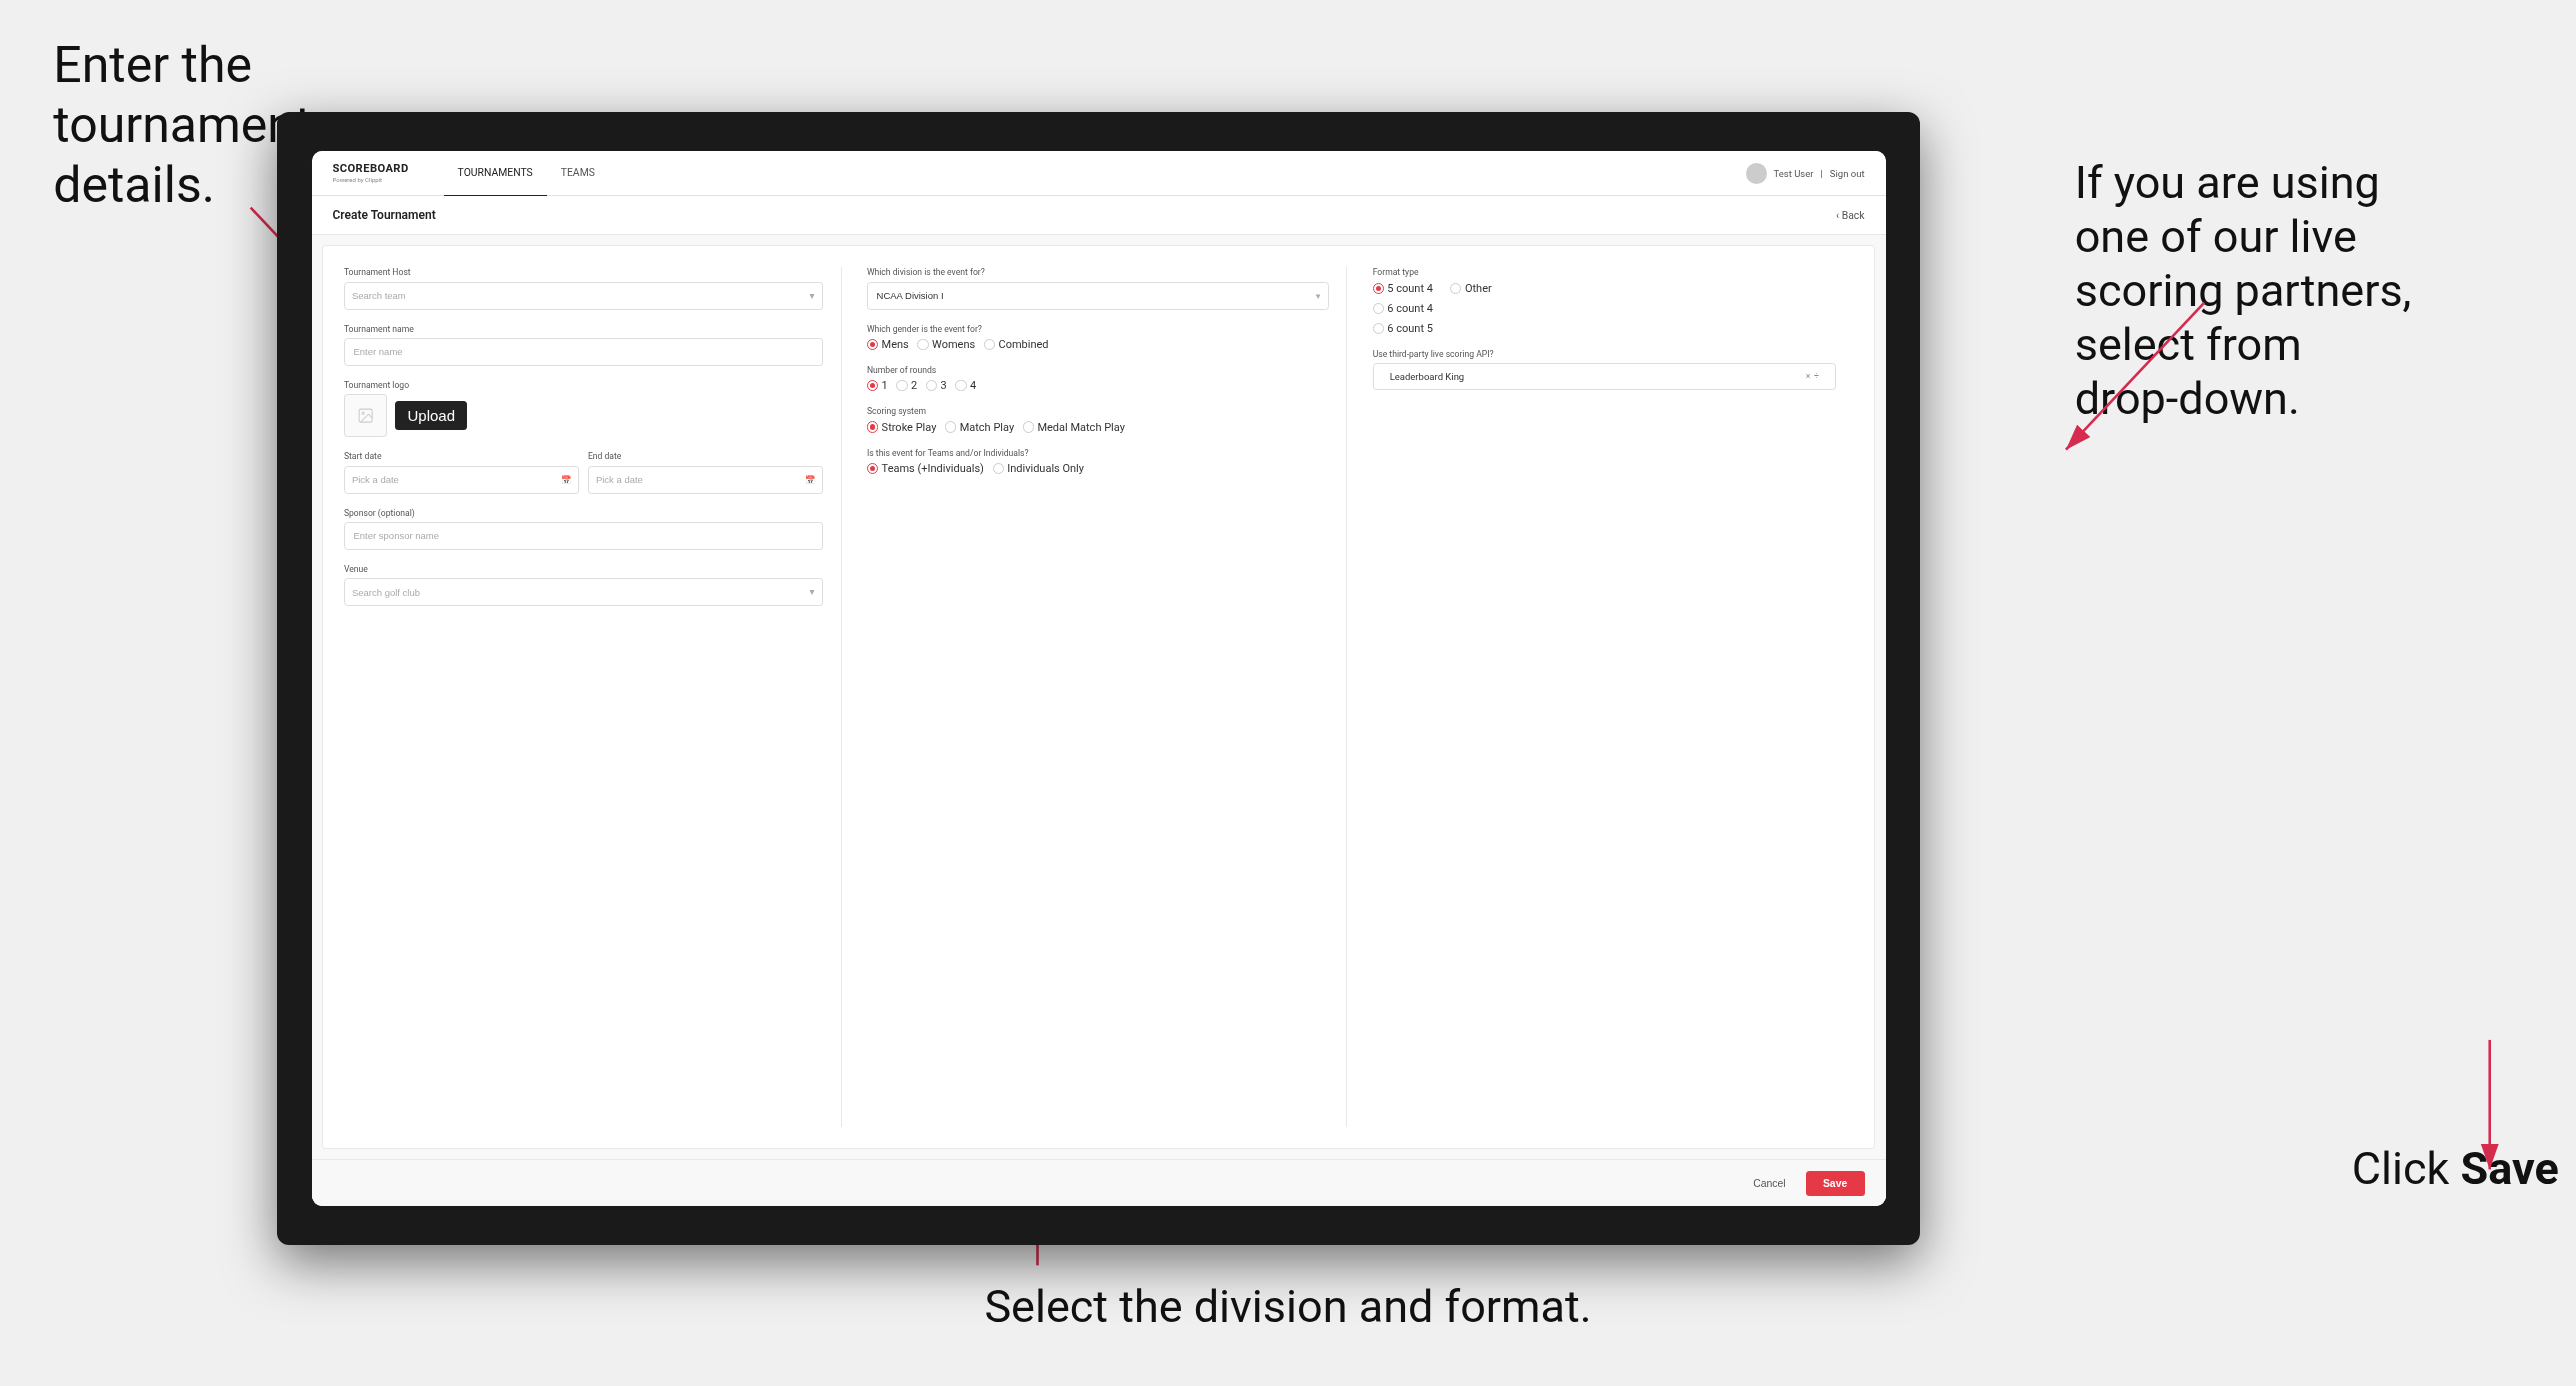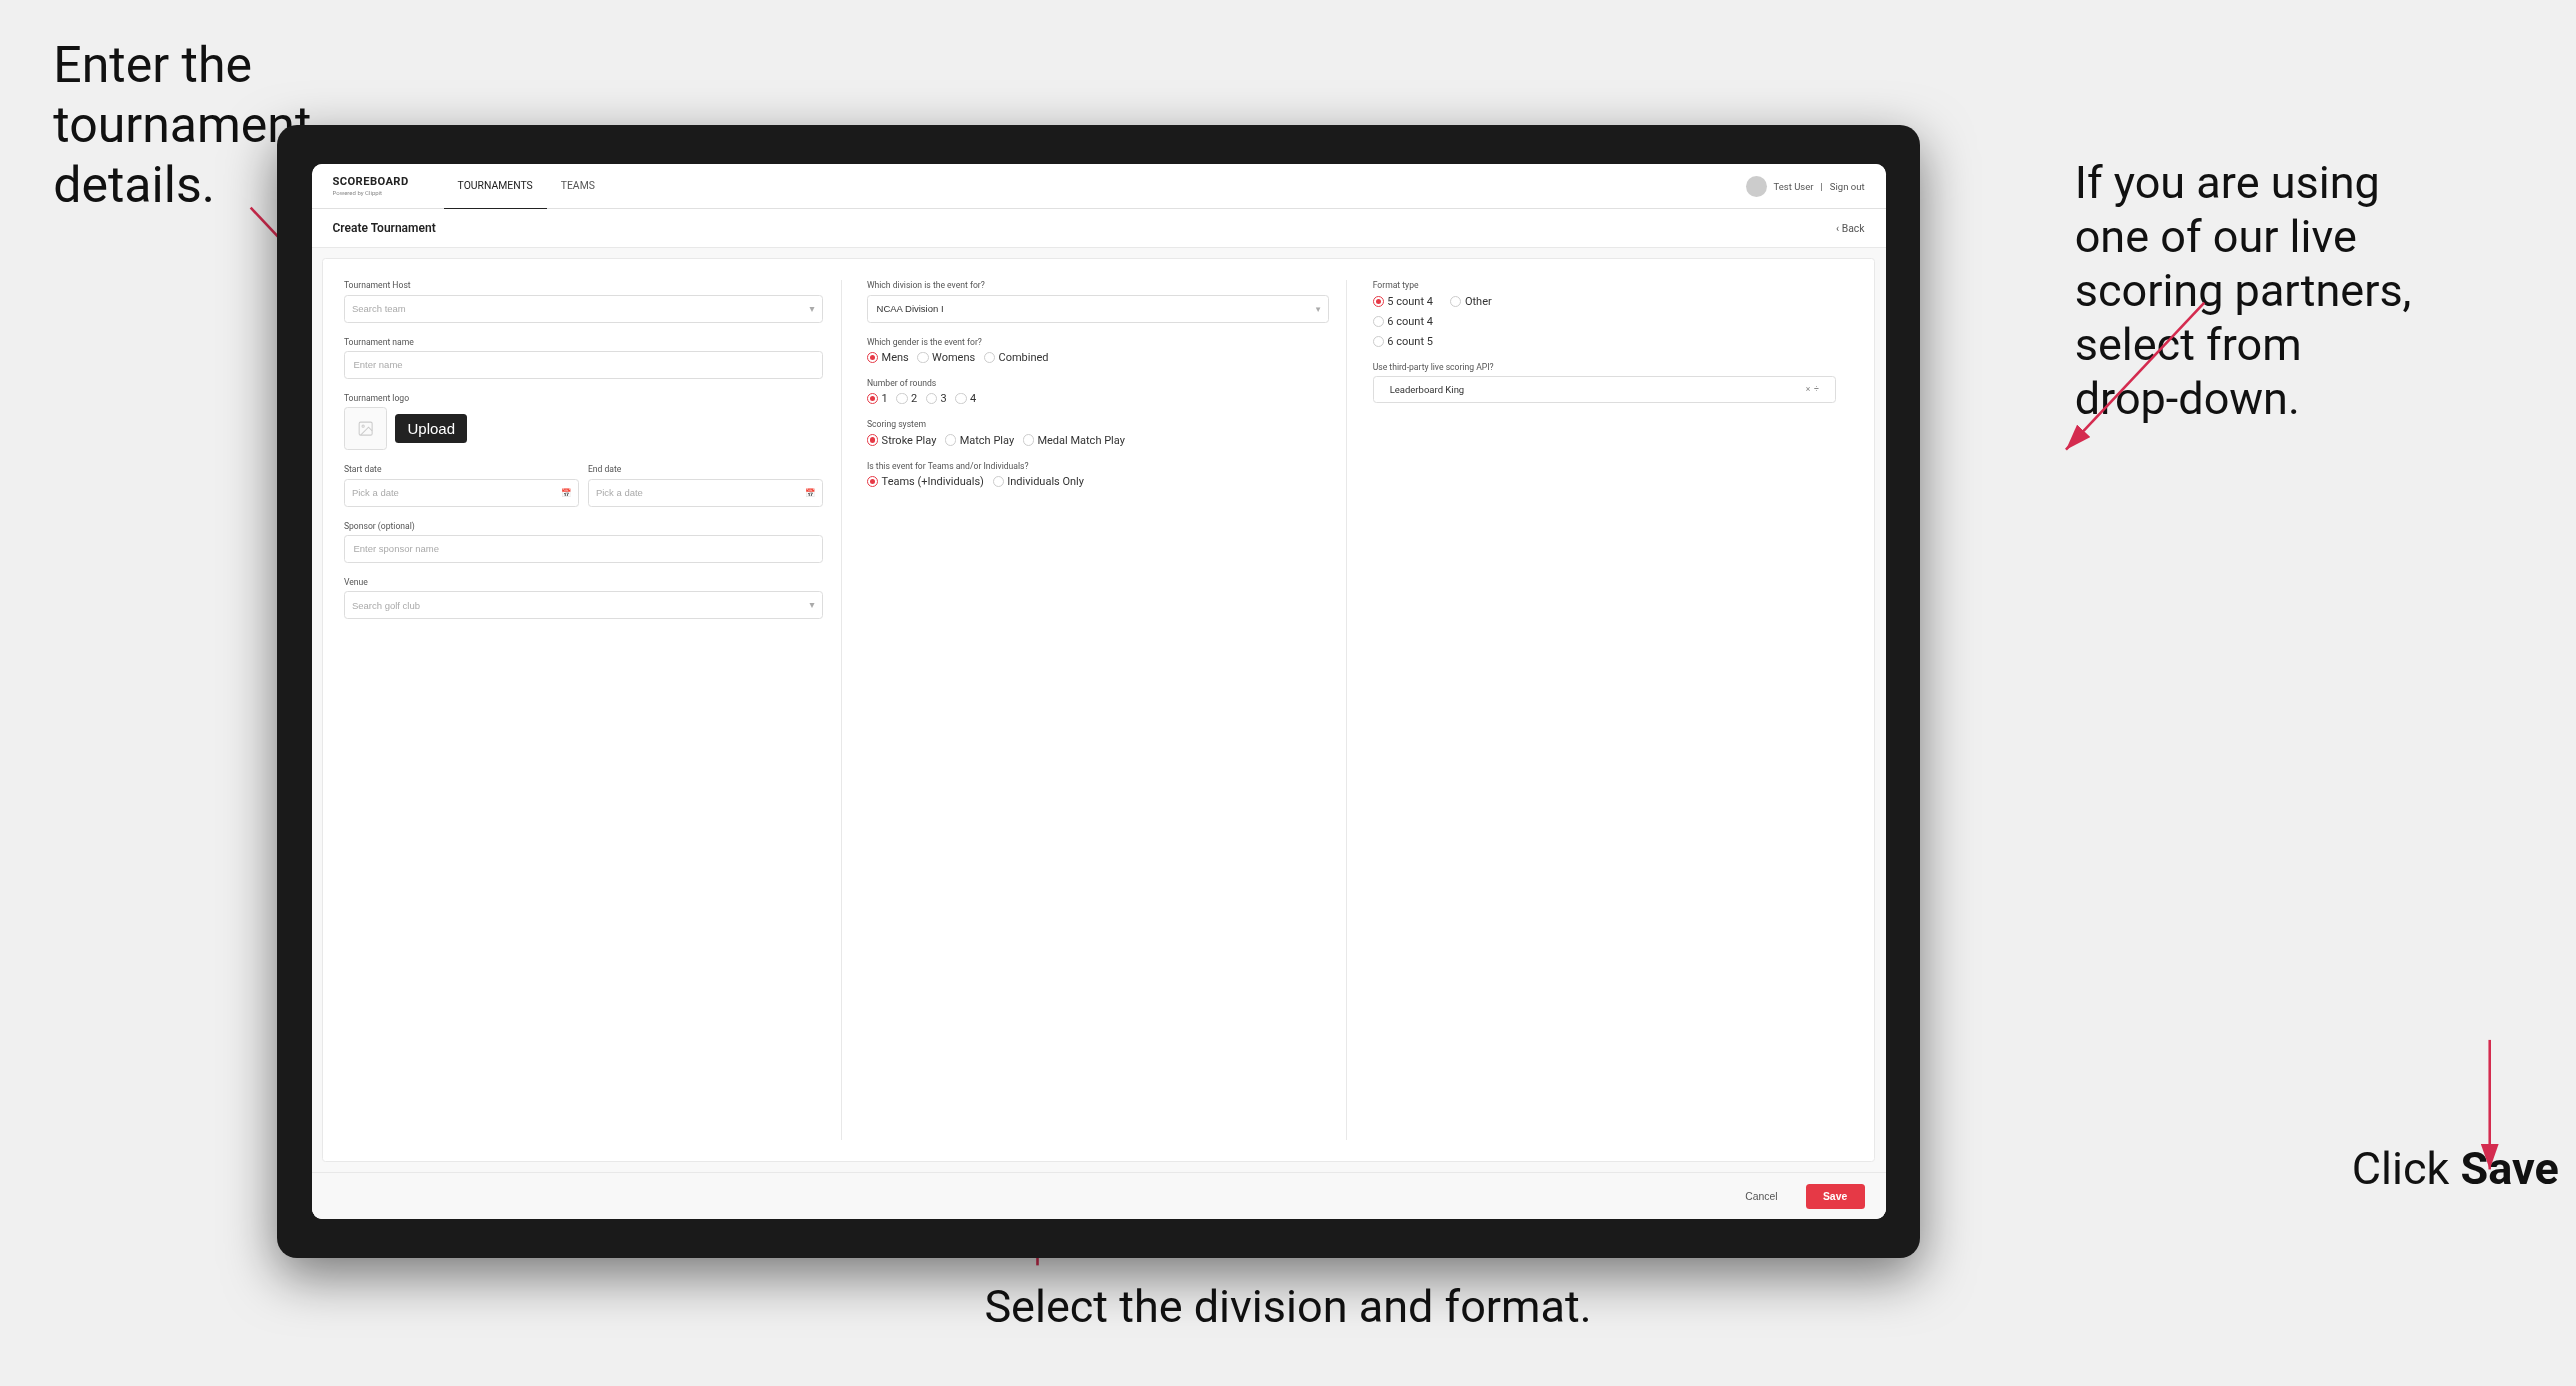--- a/index.html
+++ b/index.html
@@ -42,26 +42,25 @@
     }
 
     
     .tablet {
       position: absolute;
       top: 112px;
       left: 277px;
       width: 1643px;
       height: 1133px;
       background: #1a1a1a;
-      border-radius: 20px;
+      border-radius: 12px;
       box-shadow: 0 17.3px 52px rgba(0,0,0,0.5);
       display: flex;
       align-items: center;
       justify-content: center;
-      margin-top: 13px;
     }
     .tablet-screen {
       width: 1574px;
       height: 1055px;
       background: #fff;
       border-radius: 10.4px;
       overflow: hidden;
       display: flex;
       flex-direction: column;
     }
@@ -359,21 +358,21 @@
       font-size: 8.6px;
     }
 
     
     .form-footer {
       background: #f8f8f8;
       border-top: 0.9px solid #e8e8e8;
       padding: 10.4px 21px;
       display: flex;
       justify-content: flex-end;
-      gap: 14px;
+      gap: 6px;
       flex-shrink: 0;
     }
     .btn-cancel {
       background: transparent;
       border: none;
       color: #555;
       font-size: 10.4px;
       padding: 7px 14px;
       cursor: pointer;
       border-radius: 3.5px;

